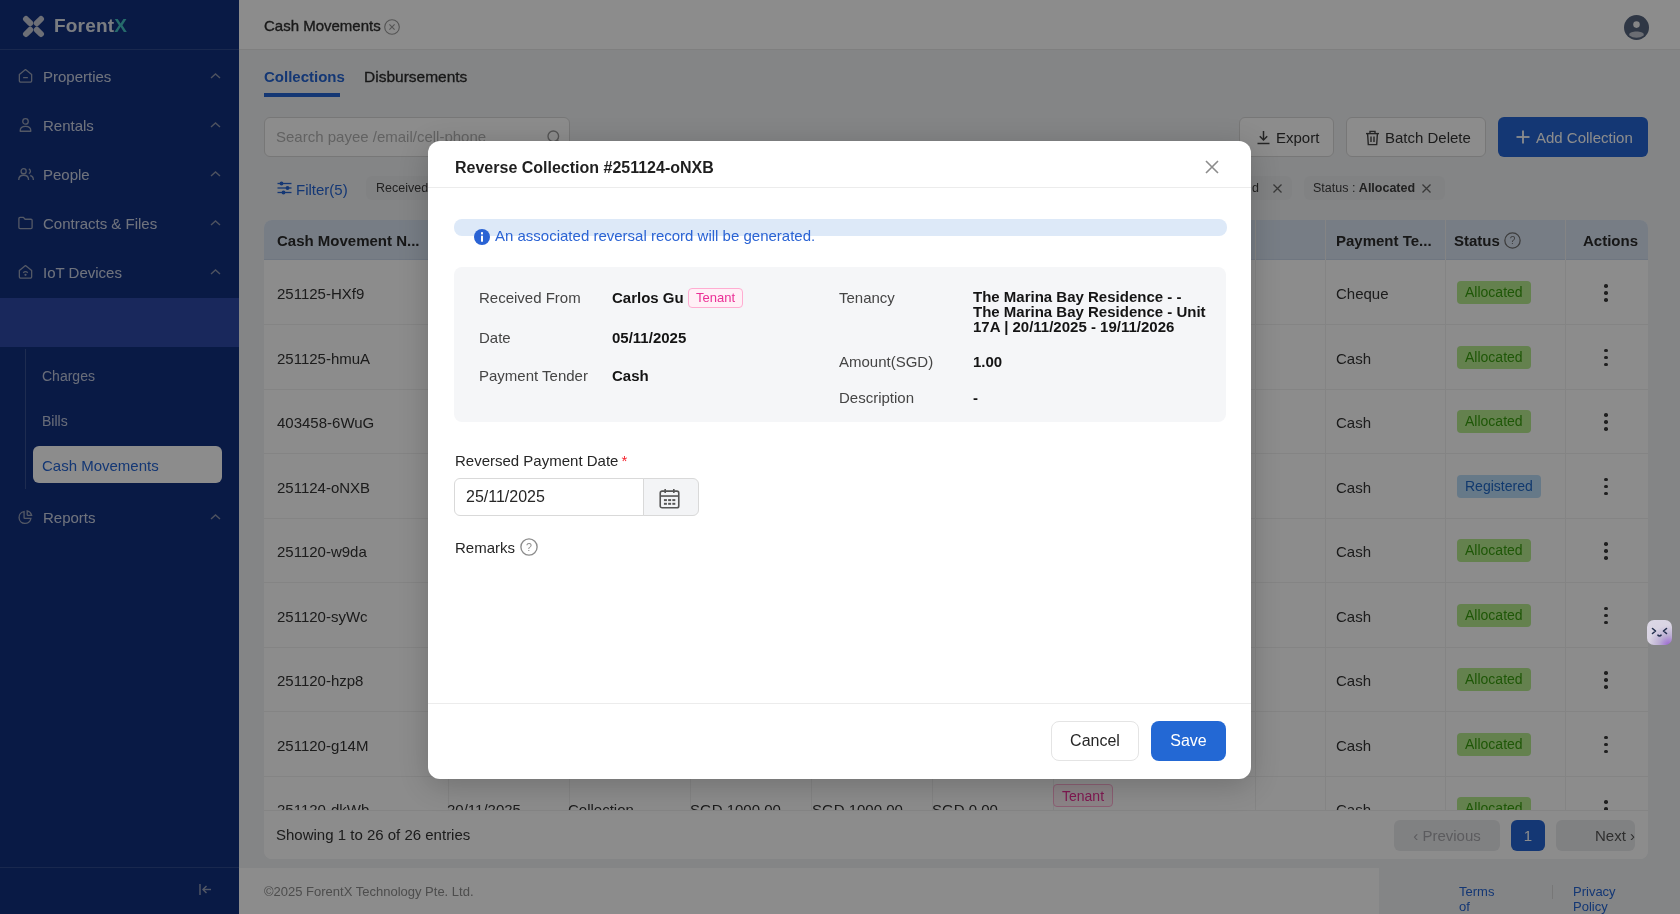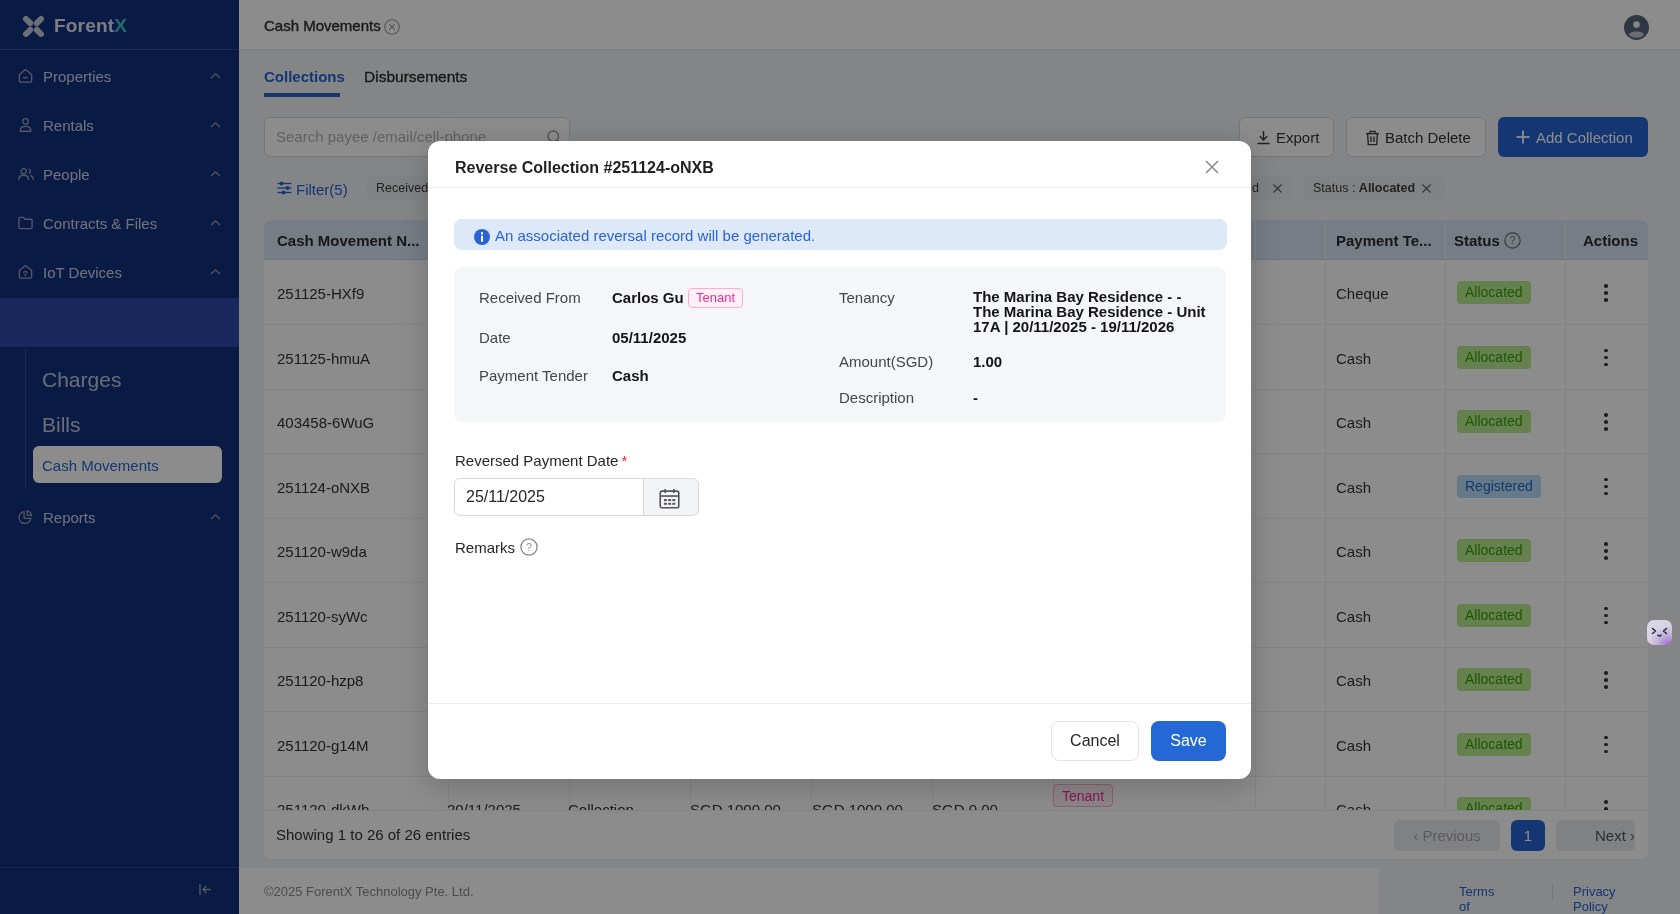--- a/index.html
+++ b/index.html
@@ -9,21 +9,21 @@
 
 #sidebar{position:absolute;left:0;top:0;width:239px;height:914px;background:#12307f;z-index:1}
 #logo{position:absolute;left:0;top:0;width:239px;height:50px;border-bottom:1px solid rgba(255,255,255,0.12)}
 #logo .lname{position:absolute;left:54px;top:15px;font-size:19px;font-weight:bold;color:#dfe3ec;letter-spacing:0.2px}
 #logo .lname span{color:#45c3c3}
 .mi{position:absolute;left:0;width:239px;height:40px}
 .mi .txt{position:absolute;left:43px;top:50%;transform:translateY(-50%);color:rgba(255,255,255,0.78);font-size:15px}
 .mi svg.ic{position:absolute;left:17px;top:50%;transform:translateY(-50%)}
 .mi svg.car{position:absolute;left:210px;top:50%;transform:translateY(-50%)}
 #fin-hl{position:absolute;left:0;top:298px;width:239px;height:49px;background:#2e4aa8}
-.smi{position:absolute;left:42px;color:rgba(255,255,255,0.72);font-size:21px}
+.smi{position:absolute;left:42px;color:rgba(255,255,255,0.72);font-size:14px}
 #subline{position:absolute;left:25px;top:349px;width:1px;height:140px;background:rgba(255,255,255,0.16)}
 #selitem{position:absolute;left:33px;top:446px;width:189px;height:37px;background:#ffffff;border-radius:6px}
 #selitem span{position:absolute;left:9px;top:50%;transform:translateY(-50%);color:#2565d4;font-size:15px}
 #sbfoot{position:absolute;left:0;top:867px;width:239px;height:47px;border-top:1px solid rgba(255,255,255,0.12)}
 
 #topbar{position:absolute;left:239px;top:0;width:1441px;height:50px;background:#fff;border-bottom:1px solid #e8e8e8}
 #topbar .tabt{position:absolute;left:25px;top:17px;font-size:15px;color:#2f2f2f;-webkit-text-stroke:0.35px #2f2f2f}
 
 #tabs{position:absolute;left:264px;top:60px;height:40px}
 .tab1{position:absolute;left:0;top:8px;font-size:15px;font-weight:bold;color:#2565d4}
@@ -59,21 +59,21 @@
 #footer{position:absolute;left:239px;top:868px;width:1140px;height:46px;background:#fff}
 #footer .cop{position:absolute;left:25px;top:16px;color:#8c8c8c;font-size:13px}
 #footer a{position:absolute;top:16px;color:#2565d4;text-decoration:none;font-size:13px}
 #devtool{position:absolute;left:1647px;top:620px;width:25px;height:25px;border-radius:7px;background:radial-gradient(circle at 88% 102%, #9a63d3 0%, #bcaed4 30%, #d9d4e3 60%, #dcd8e6 100%);z-index:20}
 
 #mask{position:absolute;left:0;top:0;width:1680px;height:914px;background:rgba(0,0,0,0.45);z-index:10}
 
 #modal{position:absolute;left:428px;top:141px;width:823px;height:638px;background:#fff;border-radius:12px;z-index:11;box-shadow:0 6px 30px rgba(0,0,0,0.2)}
 #mtitle{position:absolute;left:27px;top:18px;font-size:16px;font-weight:bold;color:#1f1f1f}
 #mhdiv{position:absolute;left:0;top:46px;width:823px;height:1px;background:#ececec}
-#malert{position:absolute;left:26px;top:78px;width:773px;height:31px;background:#dde9f8;border-radius:8px}
+#malert{position:absolute;left:26px;top:78px;width:773px;height:17px;background:#dde9f8;border-radius:8px}
 #malert .atext{position:absolute;left:41px;top:8px;color:#2a63d4;font-size:15px}
 #mgrid{position:absolute;left:26px;top:126px;width:772px;height:155px;background:#f5f6f8;border-radius:8px}
 .dlab{position:absolute;font-size:15px;color:#454545;white-space:nowrap}
 .dval{position:absolute;font-size:15px;font-weight:bold;color:#141414;white-space:nowrap}
 #tenantpill{position:absolute;left:234px;top:21px;height:20px;line-height:18px;padding:0 7px;border:1px solid #ffadd2;background:#fff0f6;border-radius:4px;color:#eb2f96;font-size:13px}
 #rpdlab{position:absolute;left:27px;top:311px;font-size:15px;color:#262626}
 #rpdlab em{color:#f5222d;font-style:normal}
 #dinput{position:absolute;left:26px;top:337px;width:217px;height:38px}
 #dinput .inp{position:absolute;left:0;top:0;width:190px;height:38px;background:#fff;border:1px solid #d9d9d9;border-radius:6px 0 0 6px;line-height:36px;padding-left:11px;color:#262626;font-size:16px}
 #dinput .addon{position:absolute;left:189px;top:0;width:56px;height:38px;background:#f3f4f6;border:1px solid #d9d9d9;border-radius:0 6px 6px 0}

